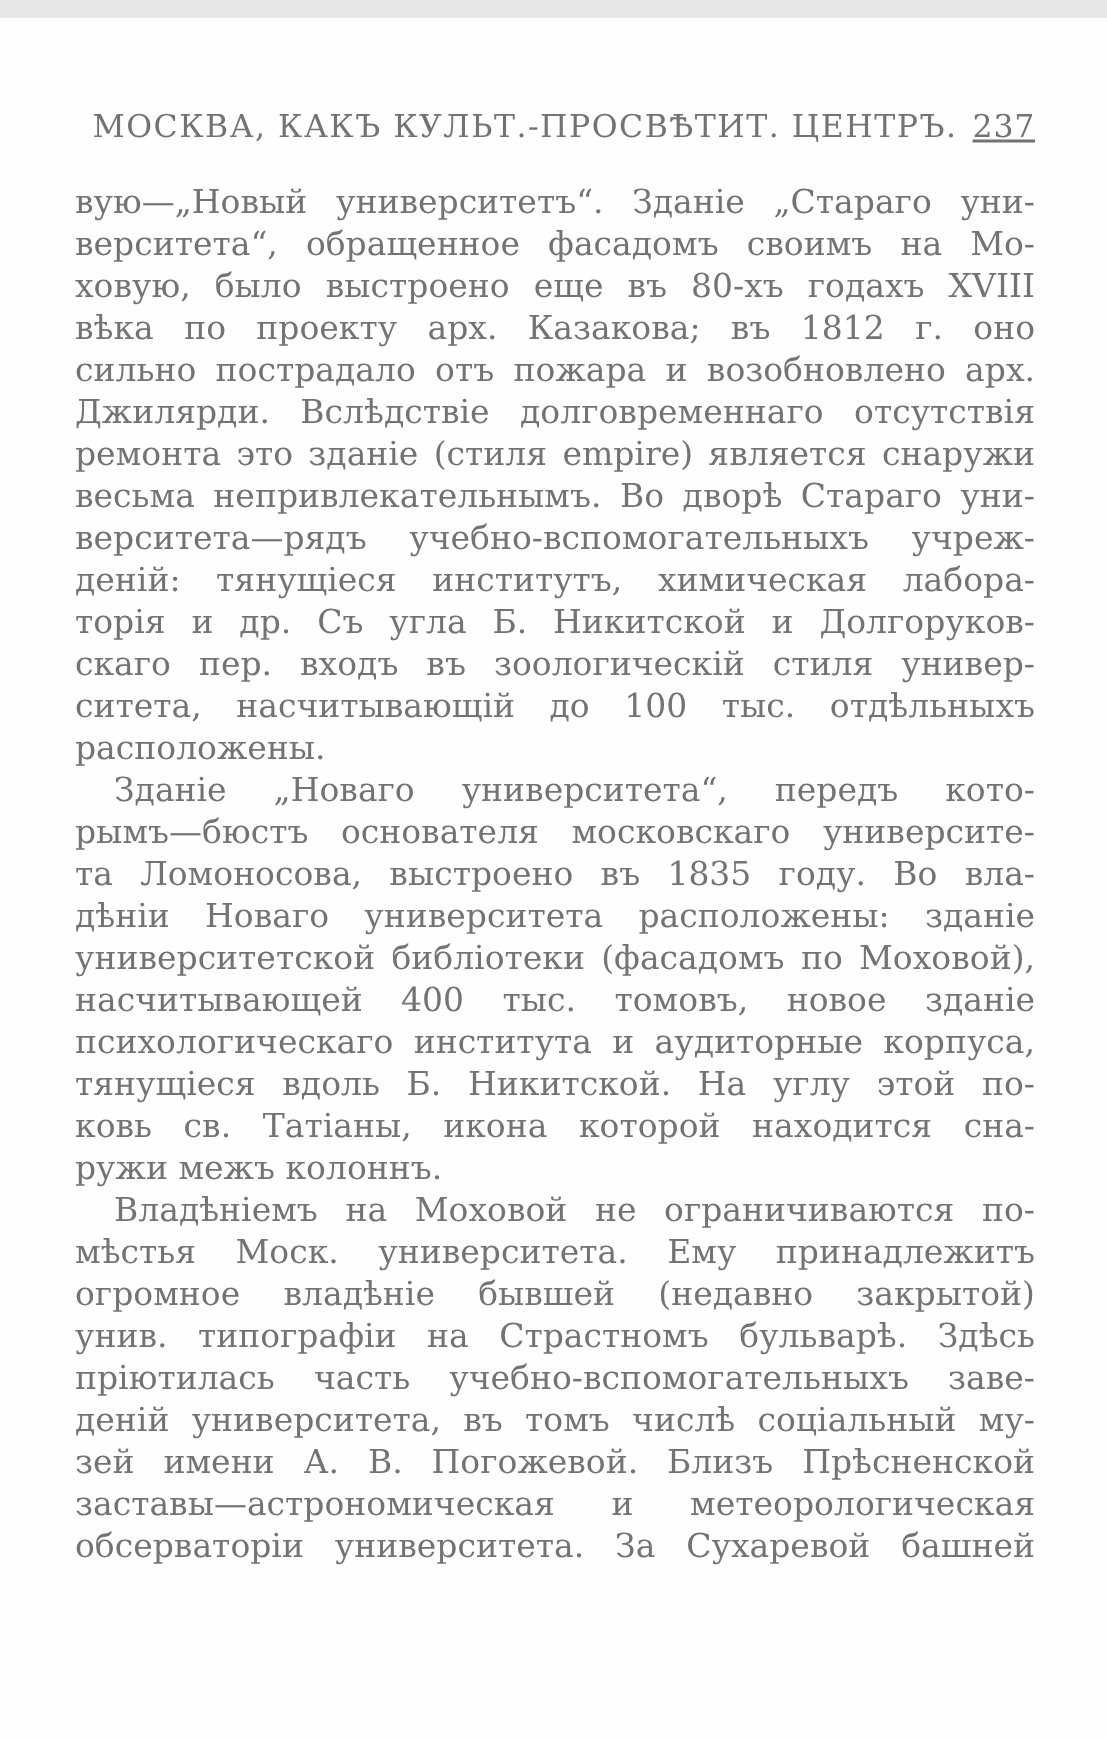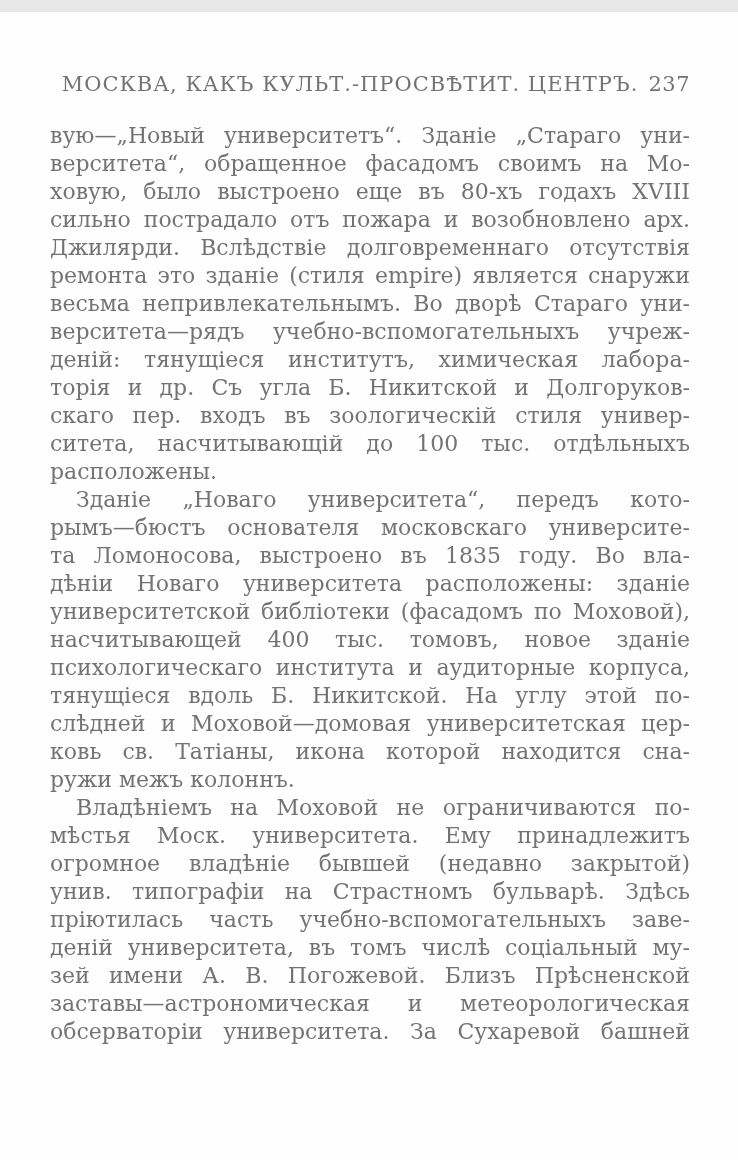--- a/index.html
+++ b/index.html
@@ -31,20 +31,21 @@
     display: block;
     text-align: center;
     padding-right: 40px; 
   }
   .page-number {
     position: absolute;
     right: 0;
     top: 0;
     line-height: 28px;
     letter-spacing: 0.5px;
+    text-decoration: underline;
   }
   .text-block {
     position: absolute;
     top: 110px;
     left: 50px;
     width: 640px;
   }
   .para {
     margin: 0;
     padding: 0;
@@ -71,41 +72,41 @@
 <div class="page">
   <div class="running-head">
     <span class="running-title">МОСКВА, КАКЪ КУЛЬТ.-ПРОСВѢТИТ. ЦЕНТРЪ.</span>
     <span class="page-number">237</span>
   </div>
   <div class="text-block">
       <div class="para">
         <div class="line">вую—„Новый университетъ“. Зданіе „Стараго уни-</div>
         <div class="line">верситета“, обращенное фасадомъ своимъ на Мо-</div>
         <div class="line">ховую, было выстроено еще въ 80-хъ годахъ XVIII</div>
+        <div class="line">вѣка по проекту арх. Казакова; въ 1812 г. оно</div>
         <div class="line">сильно пострадало отъ пожара и возобновлено арх.</div>
         <div class="line">Джилярди. Вслѣдствіе долговременнаго отсутствія</div>
         <div class="line">ремонта это зданіе (стиля empire) является снаружи</div>
         <div class="line">весьма непривлекательнымъ. Во дворѣ Стараго уни-</div>
         <div class="line">верситета—рядъ учебно-вспомогательныхъ учреж-</div>
         <div class="line">деній: тянущіеся институтъ, химическая лабора-</div>
         <div class="line">торія и др. Съ угла Б. Никитской и Долгоруков-</div>
         <div class="line">скаго пер. входъ въ зоологическій стиля универ-</div>
         <div class="line">ситета, насчитывающій до 100 тыс. отдѣльныхъ</div>
         <div class="line end-left">расположены.</div>
       </div>
       <div class="para">
         <div class="line indent">Зданіе „Новаго университета“, передъ кото-</div>
         <div class="line">рымъ—бюстъ основателя московскаго университе-</div>
         <div class="line">та Ломоносова, выстроено въ 1835 году. Во вла-</div>
         <div class="line">дѣніи Новаго университета расположены: зданіе</div>
         <div class="line">университетской библіотеки (фасадомъ по Моховой),</div>
         <div class="line">насчитывающей 400 тыс. томовъ, новое зданіе</div>
         <div class="line">психологическаго института и аудиторные корпуса,</div>
         <div class="line">тянущіеся вдоль Б. Никитской. На углу этой по-</div>
-        <div class="line">слѣдней и Моховой—домовая университетская цер-</div>
         <div class="line">ковь св. Татіаны, икона которой находится сна-</div>
         <div class="line end-left">ружи межъ колоннъ.</div>
       </div>
       <div class="para">
         <div class="line indent">Владѣніемъ на Моховой не ограничиваются по-</div>
         <div class="line">мѣстья Моск. университета. Ему принадлежитъ</div>
         <div class="line">огромное владѣніе бывшей (недавно закрытой)</div>
         <div class="line">унив. типографіи на Страстномъ бульварѣ. Здѣсь</div>
         <div class="line">пріютилась часть учебно-вспомогательныхъ заве-</div>
         <div class="line">деній университета, въ томъ числѣ соціальный му-</div>

